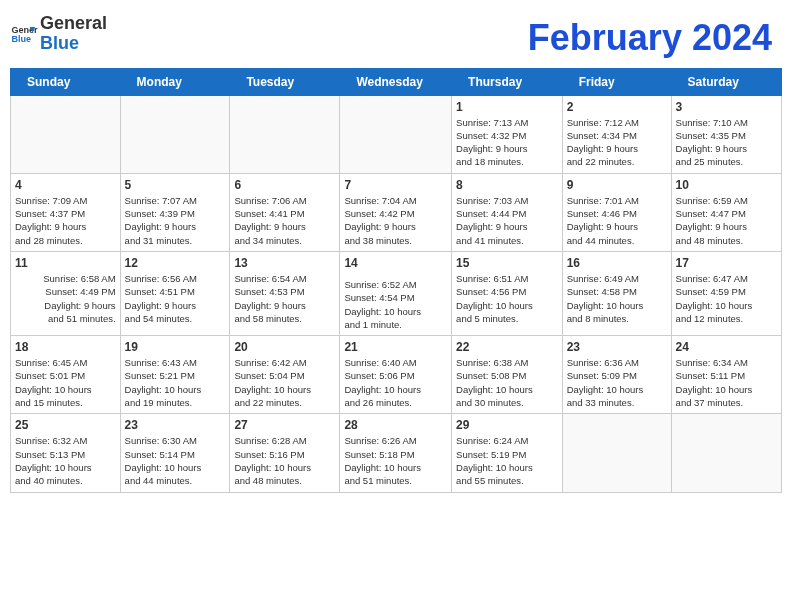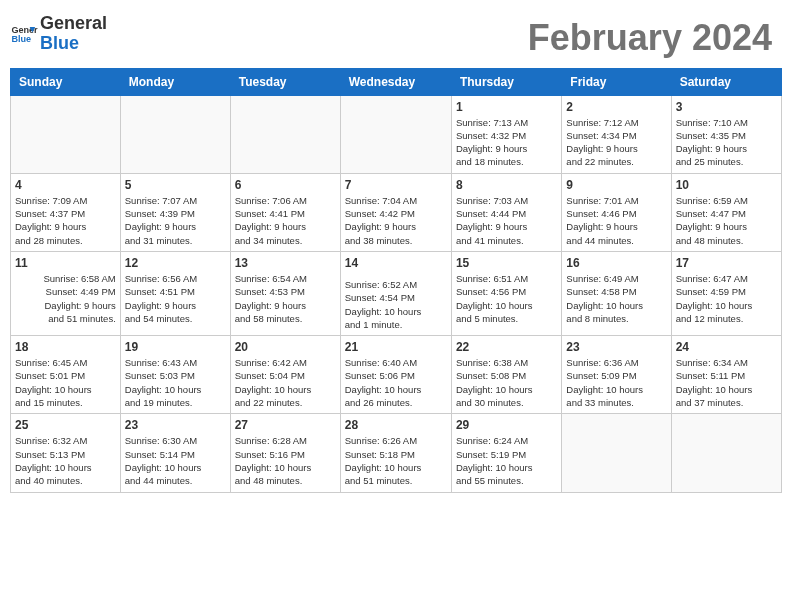--- a/index.html
+++ b/index.html
@@ -10,21 +10,21 @@
       min-height: 612px;
       padding: 10px;
     }
     .header {
       text-align: right;
       padding: 8px 10px 2px 10px;
     }
     .header .title {
       font-size: 36px;
       font-weight: bold;
-      color: #737373;
+      color: #1d4ed8;
       line-height: 1.1;
     }
     .header .subtitle {
       font-size: 16px;
       color: #444;
     }
     .logo {
       display: flex;
       align-items: center;
       float: left;
@@ -46,21 +46,21 @@
       width: 100%;
       border-collapse: collapse;
       clear: both;
       margin-top: 8px;
     }
     thead tr th {
       background-color: #1a6fc4;
       color: #fff;
       font-size: 12px;
       font-weight: bold;
-      padding: 6px 8px;
+      padding: 6px 16px;
       text-align: left;
       border: 1px solid #1a6fc4;
     }
     tbody tr td {
       vertical-align: top;
       font-size: 10px;
       color: #333;
       padding: 4px 4px;
       border: 1px solid #ccc;
       width: 113px;
@@ -251,21 +251,21 @@
         <td>
           <span class="day-num">18</span>
           <div class="day-info" style="white-space: pre-line;">Sunrise: 6:45 AM
 Sunset: 5:01 PM
 Daylight: 10 hours
 and 15 minutes.</div>
         </td>
         <td>
           <span class="day-num">19</span>
           <div class="day-info" style="white-space: pre-line;">Sunrise: 6:43 AM
-Sunset: 5:03 PM
+Sunset: 5:21 PM
 Daylight: 10 hours
 and 19 minutes.</div>
         </td>
         <td>
           <span class="day-num">20</span>
           <div class="day-info" style="white-space: pre-line;">Sunrise: 6:42 AM
 Sunset: 5:04 PM
 Daylight: 10 hours
 and 22 minutes.</div>
         </td>

